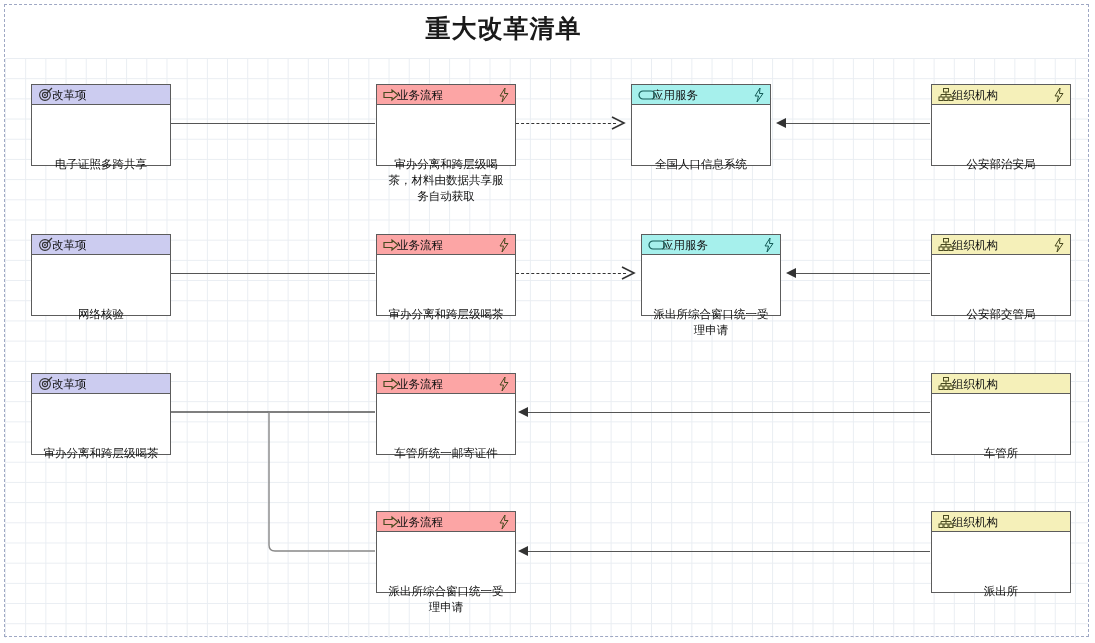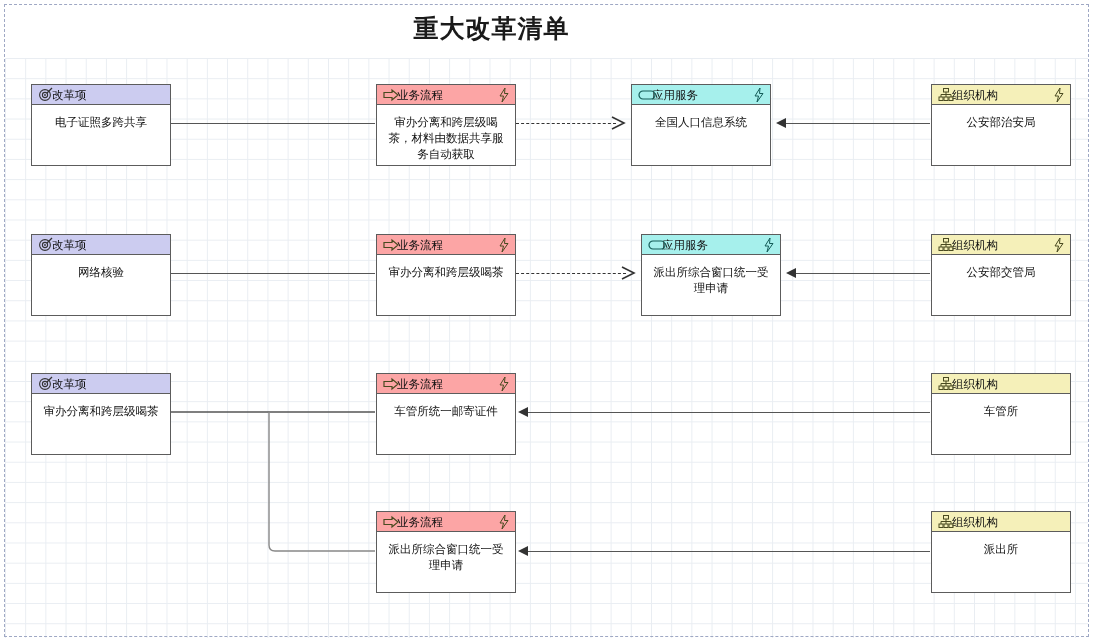--- a/index.html
+++ b/index.html
@@ -43,20 +43,21 @@
   #title {
     position: absolute;
     left: 0;
     top: 12px;
     width: 983px;
     text-align: center;
     font-size: 25px;
     font-weight: bold;
     color: #1a1a1a;
     letter-spacing: 1px;
+    padding-left: 12px;
   }
   
   .node {
     position: absolute;
     box-sizing: border-box;
     border: 1px solid #5c5c5c;
     background: #ffffff;
     z-index: 5;
   }
   .node .hdr {
@@ -86,26 +87,27 @@
     line-height: 16px;
   }
   .hdr .bolt-icon {
     position: absolute;
     right: 6px;
     top: 3px;
     width: 10px;
     height: 14px;
   }
   .node .body {
-    padding: 9px 6px 0 6px;
+    padding: 15px 6px 0 6px;
     font-size: 11.5px;
     line-height: 16px;
     color: #111111;
     text-align: center;
     word-break: break-all;
+    margin-top: 36px;
   }
   .hline {
     position: absolute;
     height: 0;
     border-top: 1.4px solid #555555;
     z-index: 3;
   }
   .hline.dashed {
     border-top: 1.6px dashed #333333;
   }

